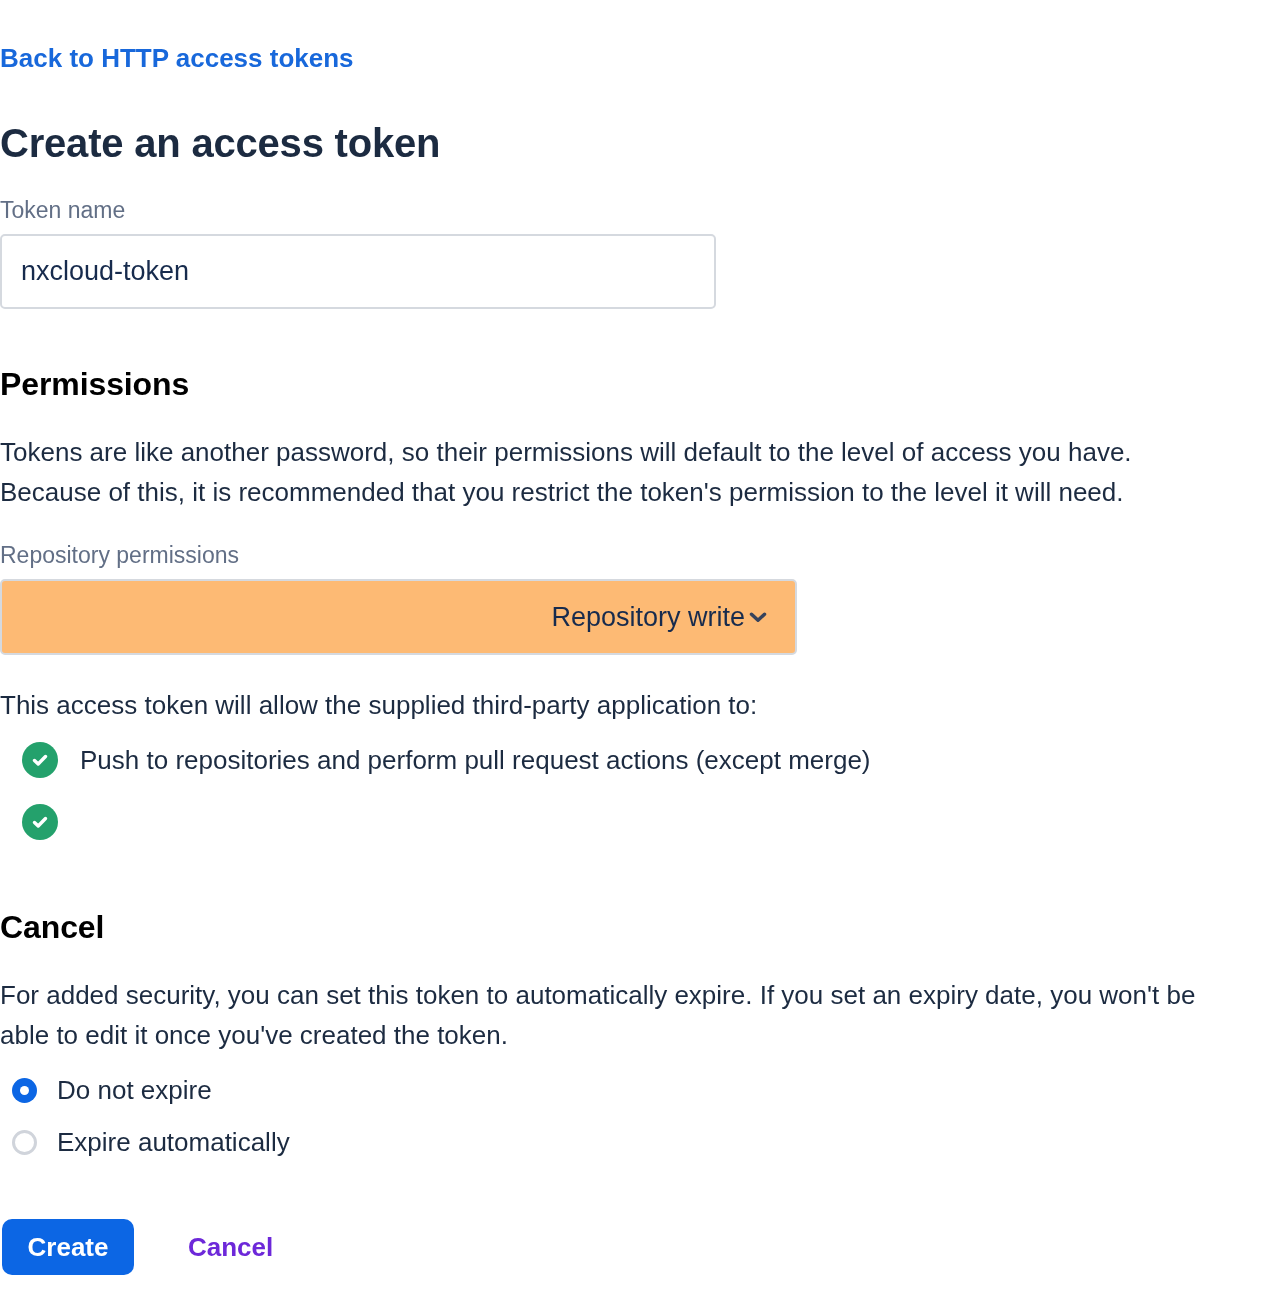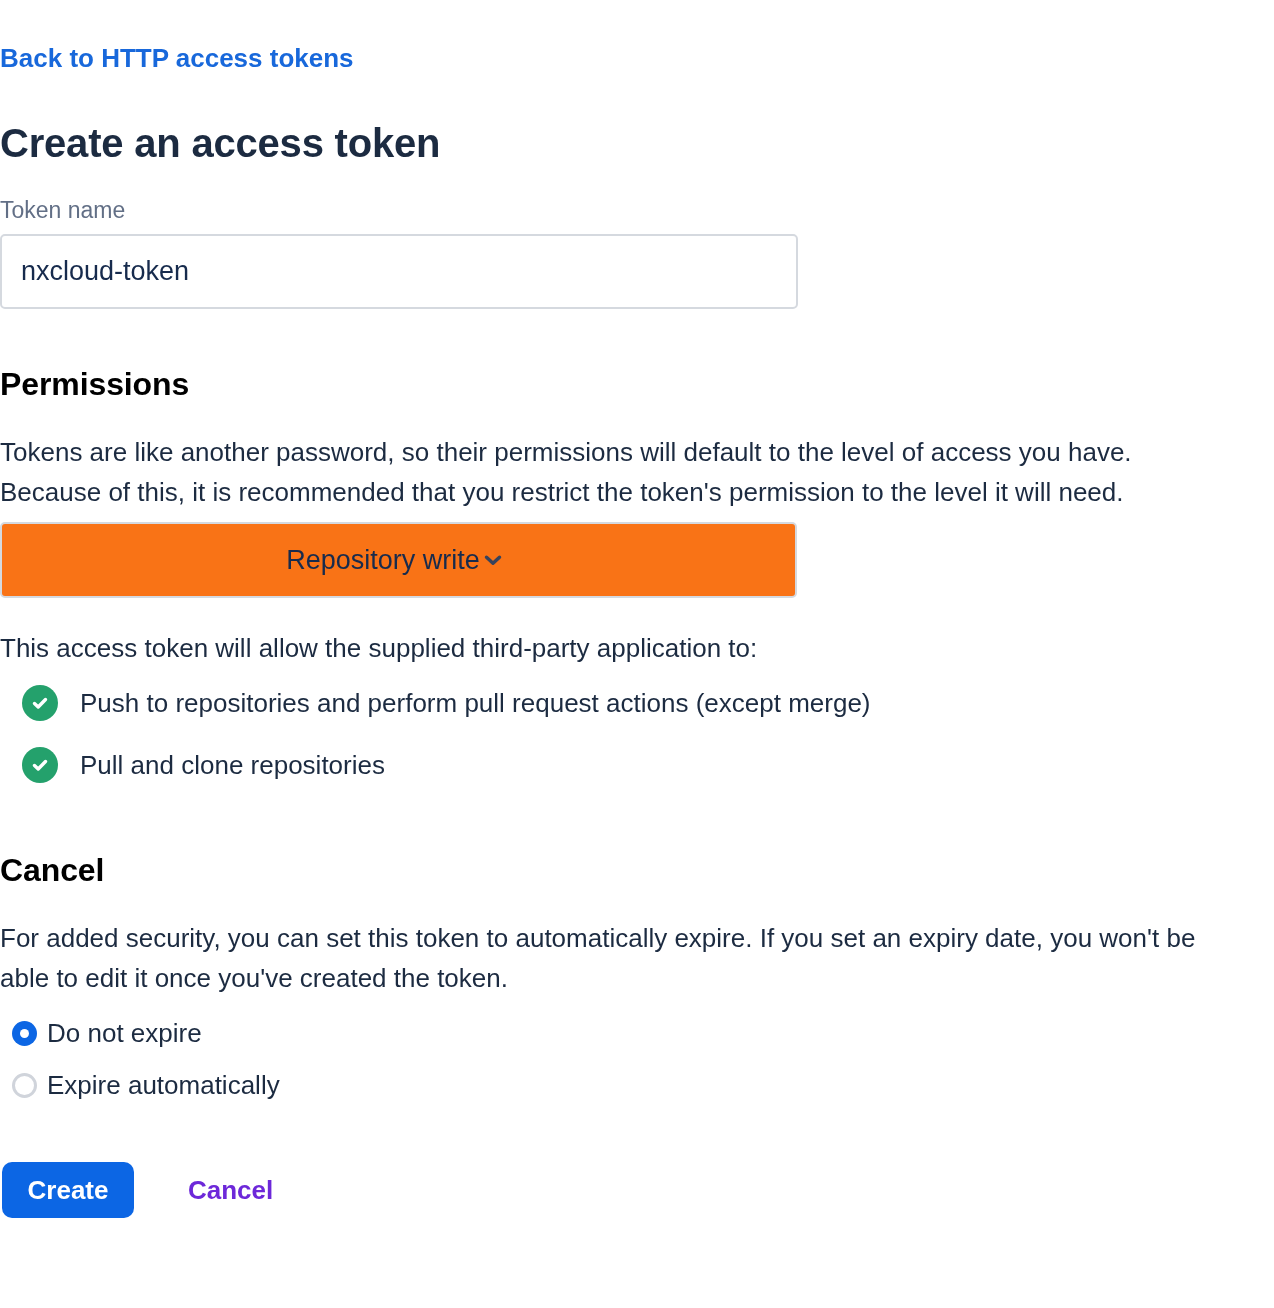--- a/index.html
+++ b/index.html
@@ -36,21 +36,21 @@
     display: block;
     margin-top: 29px;
     font-size: 23px;
     line-height: 28px;
     font-weight: 400;
     color: #626F86;
   }
 
   .text-input {
     margin-top: 10px;
-    width: 798px;
+    width: 716px;
     height: 75px;
     border: 2px solid #D5D9DF;
     border-radius: 5px;
     padding: 0 19px;
     font-family: "Liberation Sans", "DejaVu Sans", sans-serif;
     font-size: 27px;
     color: #172B4D;
     background: #ffffff;
     outline: none;
   }
@@ -72,24 +72,24 @@
     color: #1C2B41;
     max-width: 1212px;
   }
 
   .select-box {
     margin-top: 10px;
     width: 797px;
     height: 76px;
     border: 2px solid #D5D9DF;
     border-radius: 5px;
-    background: #f97316;
-    display: flex;
-    align-items: center;
-    justify-content: center;
+    background: #fdba74;
+    display: flex;
+    align-items: center;
+    justify-content: flex-end;
     padding: 0 24px 0 19px;
     cursor: pointer;
   }
   .select-box .select-value {
     font-size: 27px;
     color: #172B4D;
   }
   .chevron-icon { display: flex; align-items: center; }
 
   p.allow-intro {
@@ -146,21 +146,21 @@
     left: 8px; top: 8px;
     width: 9px; height: 9px;
     border-radius: 50%;
     background: #ffffff;
   }
   .radio-circle.unchecked {
     background: #ffffff;
     border: 3px solid #D0D4DB;
   }
   .radio-label {
-    margin-left: 10px;
+    margin-left: 20px;
     font-size: 26px;
     line-height: 30px;
     color: #1C2B41;
   }
 
   .actions {
     margin-top: 62px;
     display: flex;
     align-items: center;
   }
@@ -199,20 +199,21 @@
   <h1 class="page-title">Create an access token</h1>
 
   <label class="field-label">Token name</label>
 
   <input class="text-input" type="text" value="nxcloud-token" style="">
 
   <h2 class="section-heading permissions-heading">Permissions</h2>
 
   <p class="body-text">Tokens are like another password, so their permissions will default to the level of access you have. Because of this, it is recommended that you restrict the token's permission to the level it will need.</p>
 
+  <label class="field-label">Repository permissions</label>
 
   <div class="select-box">
     <span class="select-value">Repository write</span>
     <span class="chevron-icon">
       <svg width="26" height="26" viewBox="0 0 24 24" fill="none">
         <path d="M6 9.5 L12 15 L18 9.5" stroke="#37435C" stroke-width="3.2" stroke-linecap="round" stroke-linejoin="round"></path>
       </svg>
     </span>
   </div>
 
@@ -226,21 +227,20 @@
         </svg>
       </span>
       <span class="capability-text">Push to repositories and perform pull request actions (except merge)</span>
     </li>
     <li class="capability-row">
       <span class="check-icon">
         <svg width="20" height="20" viewBox="0 0 20 20" fill="none">
           <path d="M4.5 10.5 L8.2 14 L15.5 6.5" stroke="#ffffff" stroke-width="3.4" stroke-linecap="round" stroke-linejoin="round"></path>
         </svg>
       </span>
-      <span class="capability-text">Pull and clone repositories</span>
     </li>
   </ul>
 
   <h2 class="section-heading expiry-heading">Cancel</h2>
 
   <p class="body-text">For added security, you can set this token to automatically expire. If you set an expiry date, you won't be able to edit it once you've created the token.</p>
 
   <div class="radio-group">
     <div class="radio-row">
       <span class="radio-circle checked"></span>

